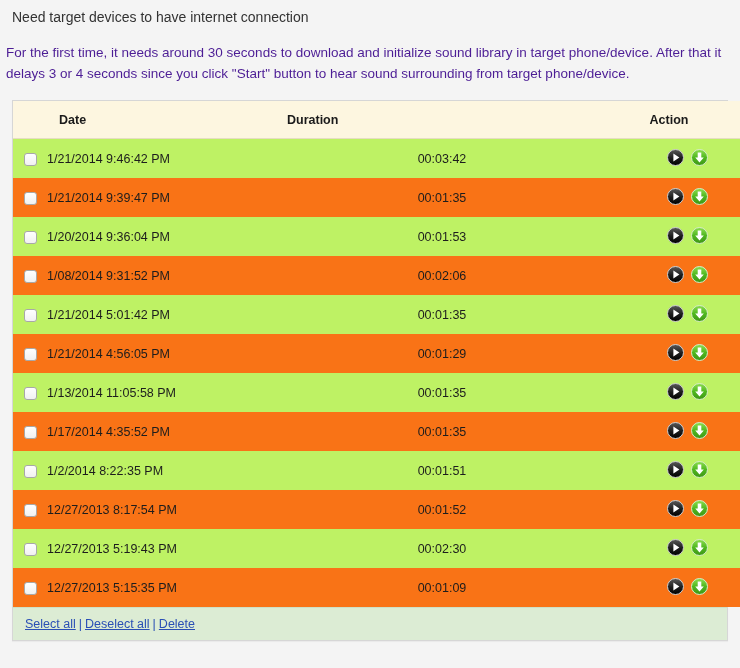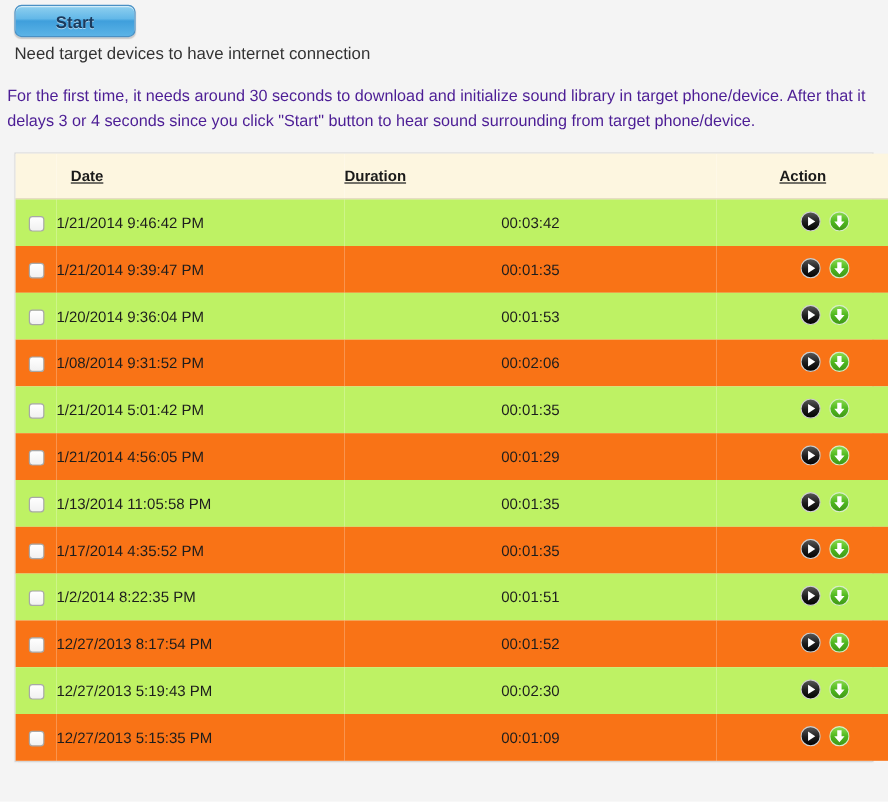--- a/index.html
+++ b/index.html
@@ -73,21 +73,20 @@
 
   table.records th {
     background: #fdf6e0;
     font-size: 12.5px;
     font-weight: bold;
     color: #1a1a1a;
     text-align: left;
     height: 37px;
     padding: 0;
     border-bottom: 1px solid #e6ddc2;
-    text-decoration: underline;
   }
 
   th.col-check, td.col-check { width: 34px; }
   th.col-date,  td.col-date  { width: 228px; }
   th.col-dur,   td.col-dur   { width: 310px; }
   th.col-action,td.col-action{ width: 144px; }
 
   th.col-date   { padding-left: 12px !important; }
   th.col-dur    { padding-left: 0 !important; }
   th.col-action { text-align: center !important; padding-right: 36px !important; }
@@ -148,21 +147,20 @@
     color: #2a4fb5;
     text-decoration: underline;
     cursor: pointer;
   }
   .sep { color: #2a4fb5; padding: 0 3px; }
 </style>
 </head>
 <body>
 
 <div class="top-area">
-  <div class="start-button">Start</div>
   <div class="hint-text">Need target devices to have internet connection</div>
 </div>
 
 <p class="intro-paragraph">For the first time, it needs around 30 seconds to download and initialize sound library in target phone/device. After that it delays 3 or 4 seconds since you click "Start" button to hear sound surrounding from target phone/device.</p>
 
 <div class="table-wrap">
   <table class="records">
     <thead>
       <tr>
         <th class="col-check"></th>
@@ -516,13 +514,16 @@
                     </linearGradient>
                   </defs>
                   <circle cx="8.5" cy="8.5" r="8" fill="url(#dg)" stroke="#d8ecc8" stroke-width="1"></circle>
                   <path d="M6.7 3.6 h3.6 v5.0 h2.5 L8.5 13.6 L4.2 8.6 h2.5 Z" fill="#ffffff"></path>
                 </svg></span>
             </span></td>
         </tr>
       </tbody>
   </table>
 
+  <div class="table-footer">
+    <a>Select all</a><span class="sep">|</span><a>Deselect all</a><span class="sep">|</span><a>Delete</a>
+  </div>
 </div>
 
 </body></html>

